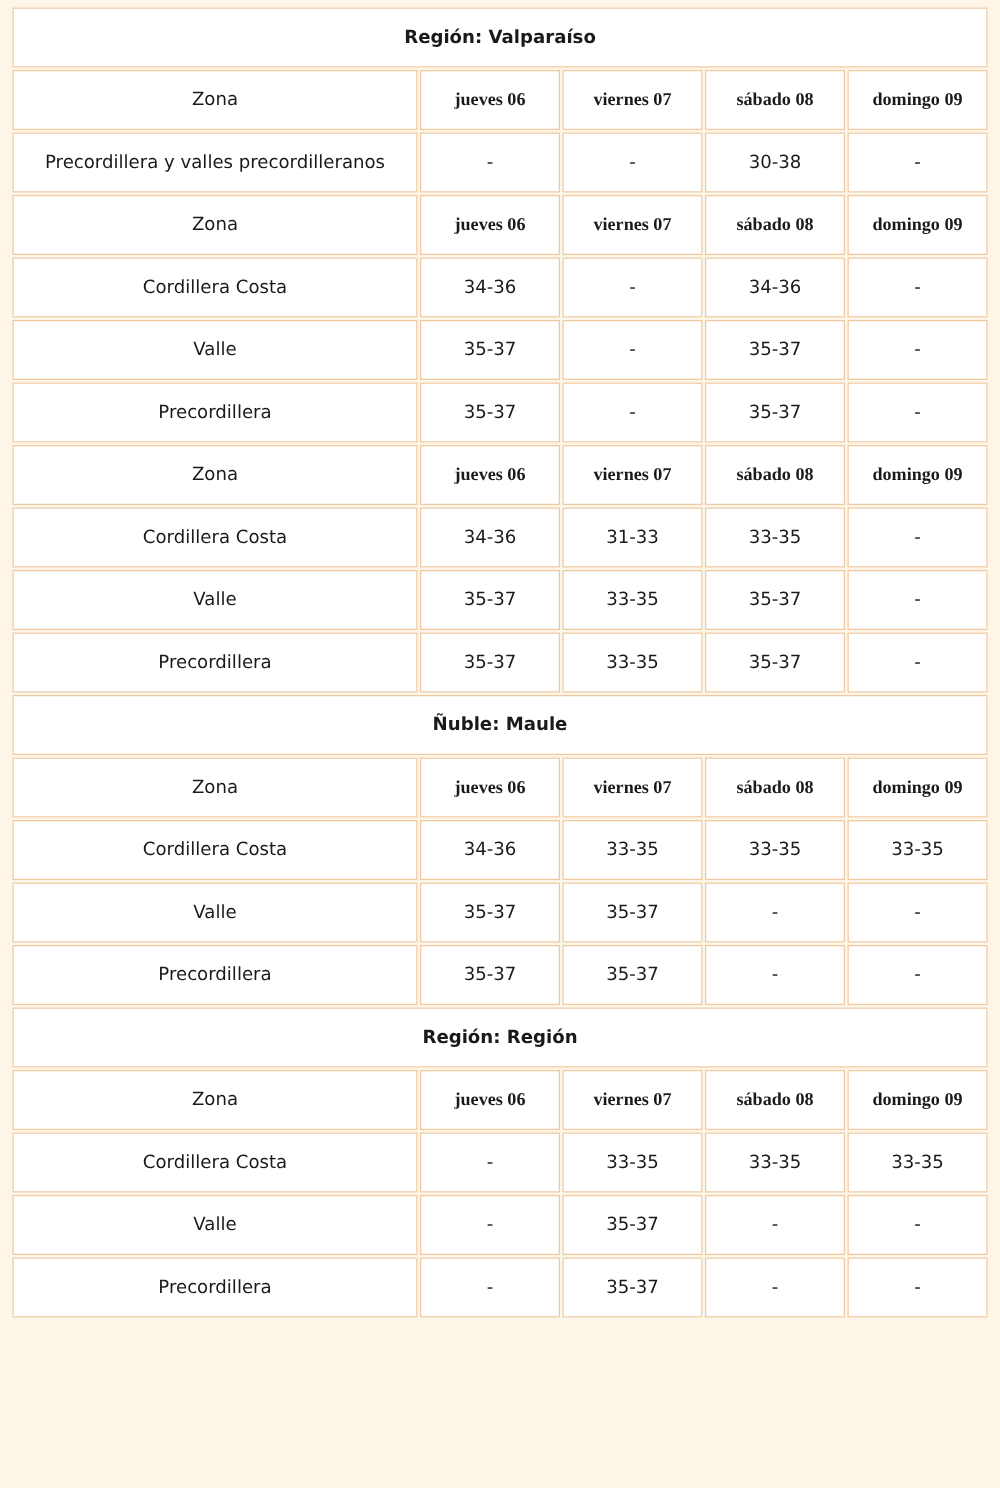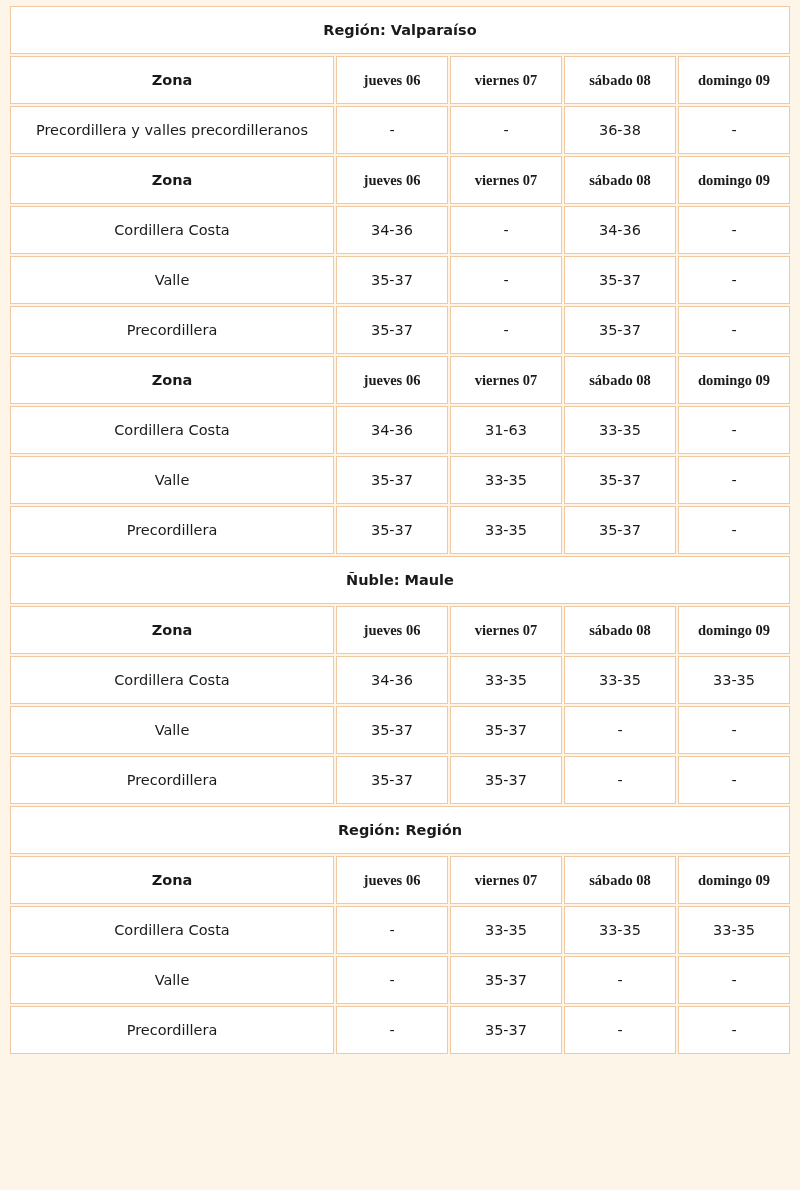--- a/index.html
+++ b/index.html
@@ -37,21 +37,21 @@
   }
   td.region {
     background: #85c3f0;
     font-weight: bold;
     font-size: 15px;
     color: #111;
     height: 40px;
   }
   td.zona-head {
     background: #85c3f0;
-    font-weight: bold;
+    font-weight: normal;
     font-size: 15px;
     color: #111;
   }
   td.day-head {
     background: #85c3f0;
     font-weight: bold;
     font-size: 14.5px;
     color: #111;
     font-family: Liberation Serif, serif;
   }
@@ -88,62 +88,62 @@
           <td class="zona-head">Zona</td>
           <td class="day-head">jueves 06</td>
           <td class="day-head">viernes 07</td>
           <td class="day-head">sábado 08</td>
           <td class="day-head">domingo 09</td>
         </tr>
         <tr>
           <td class="zona-name">Precordillera y valles precordilleranos</td>
           <td class="val">-</td>
           <td class="val">-</td>
-          <td class="val">36-38</td>
-          <td class="val">-</td>
-        </tr>
-        <tr>
-          <td class="zona-head">Zona</td>
-          <td class="day-head">jueves 06</td>
-          <td class="day-head">viernes 07</td>
-          <td class="day-head">sábado 08</td>
-          <td class="day-head">domingo 09</td>
-        </tr>
-        <tr>
-          <td class="zona-name">Cordillera Costa</td>
-          <td class="val">34-36</td>
-          <td class="val">-</td>
-          <td class="val">34-36</td>
-          <td class="val">-</td>
-        </tr>
-        <tr>
-          <td class="zona-name">Valle</td>
-          <td class="val">35-37</td>
-          <td class="val">-</td>
-          <td class="val">35-37</td>
-          <td class="val">-</td>
-        </tr>
-        <tr>
-          <td class="zona-name">Precordillera</td>
-          <td class="val">35-37</td>
-          <td class="val">-</td>
-          <td class="val">35-37</td>
-          <td class="val">-</td>
-        </tr>
-        <tr>
-          <td class="zona-head">Zona</td>
-          <td class="day-head">jueves 06</td>
-          <td class="day-head">viernes 07</td>
-          <td class="day-head">sábado 08</td>
-          <td class="day-head">domingo 09</td>
-        </tr>
-        <tr>
-          <td class="zona-name">Cordillera Costa</td>
-          <td class="val">34-36</td>
-          <td class="val">31-63</td>
+          <td class="val">30-38</td>
+          <td class="val">-</td>
+        </tr>
+        <tr>
+          <td class="zona-head">Zona</td>
+          <td class="day-head">jueves 06</td>
+          <td class="day-head">viernes 07</td>
+          <td class="day-head">sábado 08</td>
+          <td class="day-head">domingo 09</td>
+        </tr>
+        <tr>
+          <td class="zona-name">Cordillera Costa</td>
+          <td class="val">34-36</td>
+          <td class="val">-</td>
+          <td class="val">34-36</td>
+          <td class="val">-</td>
+        </tr>
+        <tr>
+          <td class="zona-name">Valle</td>
+          <td class="val">35-37</td>
+          <td class="val">-</td>
+          <td class="val">35-37</td>
+          <td class="val">-</td>
+        </tr>
+        <tr>
+          <td class="zona-name">Precordillera</td>
+          <td class="val">35-37</td>
+          <td class="val">-</td>
+          <td class="val">35-37</td>
+          <td class="val">-</td>
+        </tr>
+        <tr>
+          <td class="zona-head">Zona</td>
+          <td class="day-head">jueves 06</td>
+          <td class="day-head">viernes 07</td>
+          <td class="day-head">sábado 08</td>
+          <td class="day-head">domingo 09</td>
+        </tr>
+        <tr>
+          <td class="zona-name">Cordillera Costa</td>
+          <td class="val">34-36</td>
+          <td class="val">31-33</td>
           <td class="val">33-35</td>
           <td class="val">-</td>
         </tr>
         <tr>
           <td class="zona-name">Valle</td>
           <td class="val">35-37</td>
           <td class="val">33-35</td>
           <td class="val">35-37</td>
           <td class="val">-</td>
         </tr>

